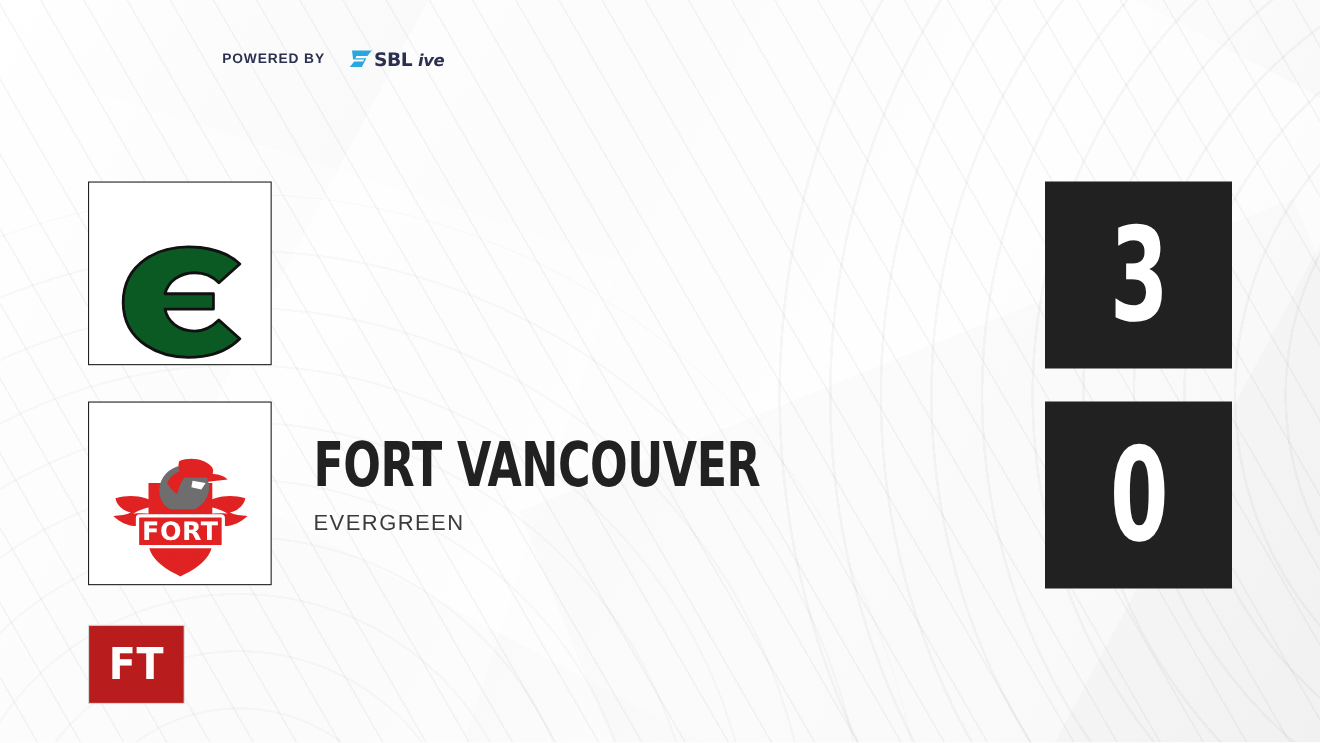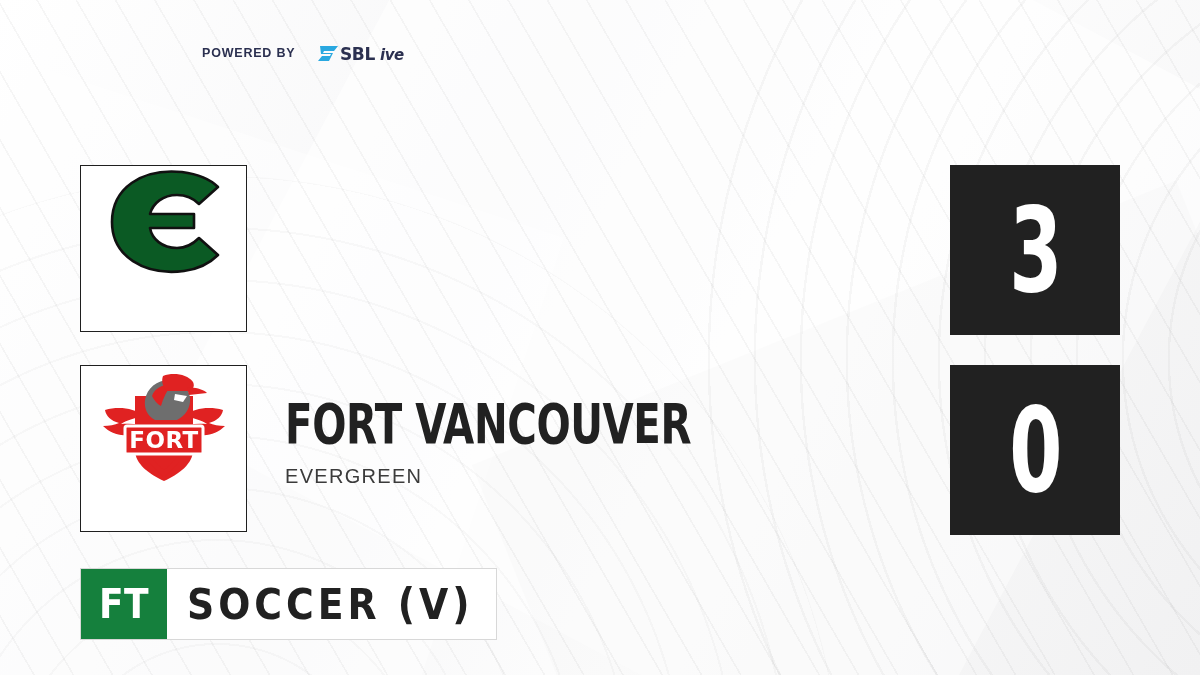--- a/index.html
+++ b/index.html
@@ -161,21 +161,21 @@
   .logo-tile {
     position: absolute;
     left: 0;
     top: 0;
     width: 167px;
     height: 167px;
     background: #ffffff;
     border: 1.6px solid #1f1f1f;
     box-sizing: border-box;
     display: flex;
-    align-items: flex-start;
+    align-items: flex-end;
     justify-content: center;
   }
   .team-text {
     position: absolute;
     left: 205px;
     top: 30px;
     width: 700px;
   }
   .team-name {
     font-family: "DejaVu Sans Condensed", "Liberation Sans Narrow", "Liberation Sans", sans-serif;
@@ -225,21 +225,21 @@
     left: 80px;
     top: 568px;
     height: 72px;
     display: flex;
     align-items: stretch;
     border: 1.4px solid #d8d8d8;
     box-sizing: border-box;
   }
   .status-code {
     width: 86px;
-    background: #15803d;
+    background: #b91c1c;
     display: flex;
     align-items: center;
     justify-content: center;
     font-family: "DejaVu Sans Condensed", "Liberation Sans Narrow", "Liberation Sans", sans-serif;
     font-weight: bold;
     font-size: 40px;
     color: #ffffff;
     transform: none;
     letter-spacing: 0.5px;
   }
@@ -319,16 +319,15 @@
       <div class="team-name">FORT VANCOUVER</div>
       <div class="team-mascot">EVERGREEN</div>
     </div>
     <div class="score-box">
       <span class="score-num">0</span>
     </div>
   </div>
 
   <div class="status-bar">
     <div class="status-code">FT</div>
-    <div class="status-sport">SOCCER (V)</div>
   </div>
 
 </div>
 
 </body></html>

